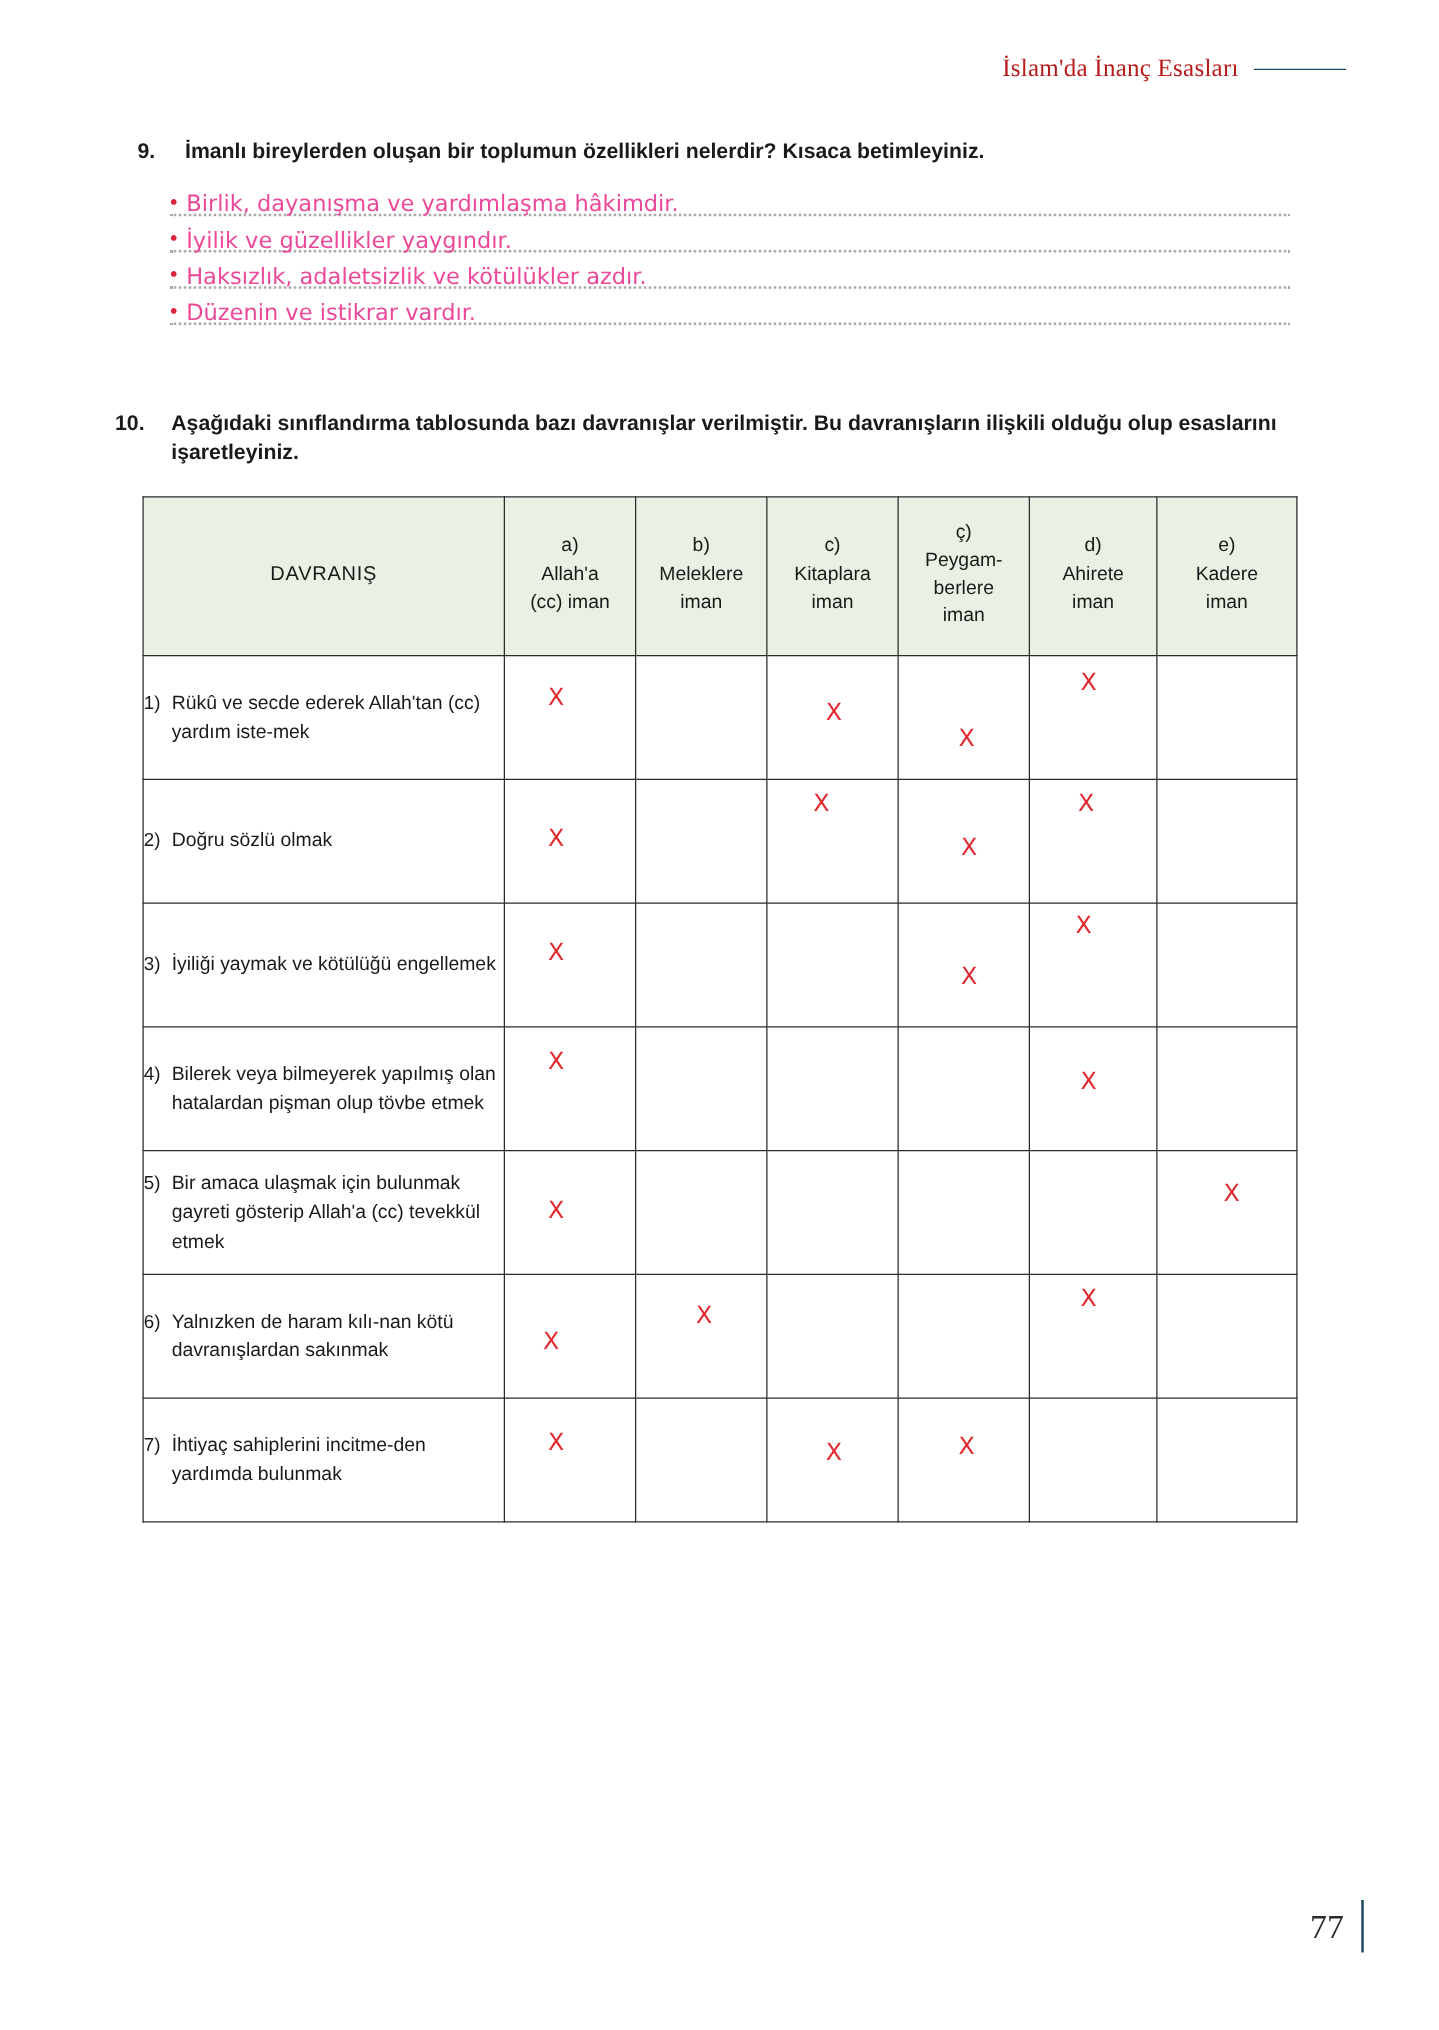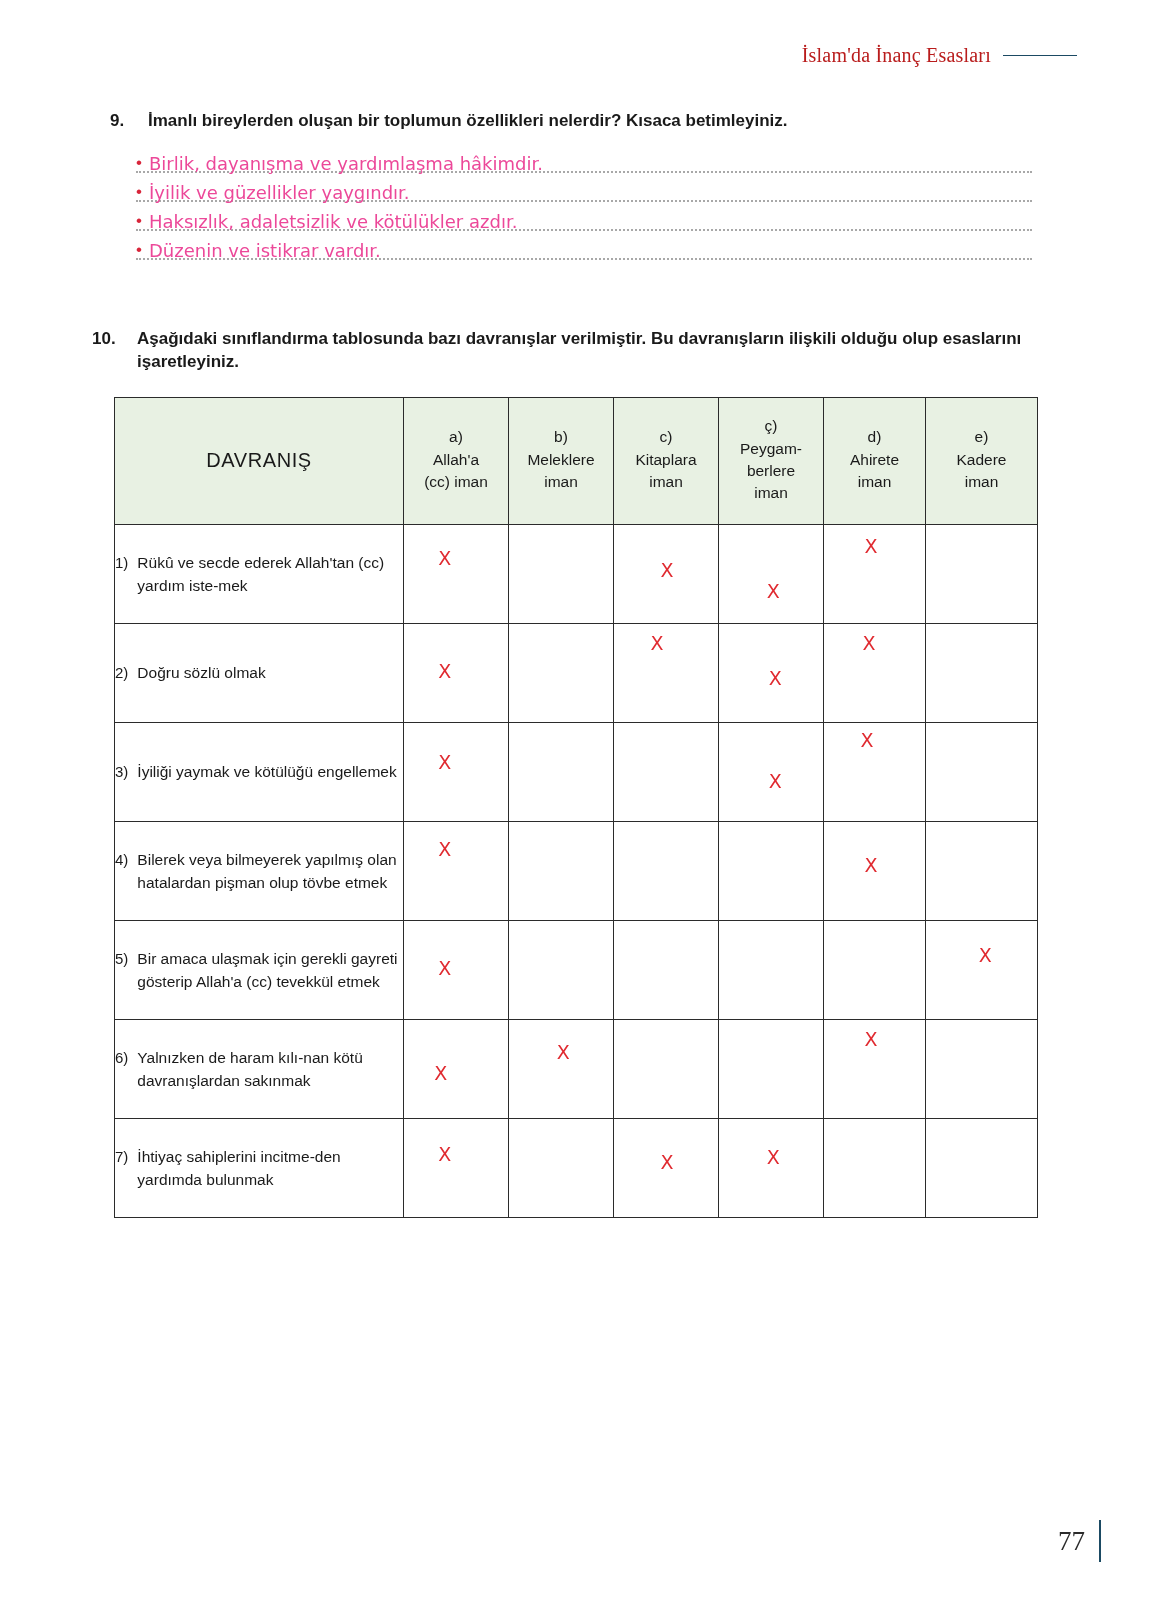--- a/index.html
+++ b/index.html
@@ -131,21 +131,21 @@
   }
   .class-table thead td {
     background: #e8f1e3;
     text-align: center;
     font-size: 15.5px;
     line-height: 1.45;
     padding: 10px 3px 12px;
     height: 104px;
   }
   .class-table thead td.head-behaviour {
-    font-size: 20px;
+    font-size: 16px;
     letter-spacing: 0.6px;
   }
   .col-behaviour { width: 289px; }
   .col-opt { width: 105px; }
   .col-opt-d { width: 102px; }
   .col-opt-e { width: 112px; }
 
   .class-table tbody td {
     height: 98px;
   }
@@ -176,21 +176,21 @@
     color: #e02a30;
     font-family: "DejaVu Sans", sans-serif;
     font-size: 19px;
     font-weight: normal;
     line-height: 1;
   }
 
   
   .page-footer {
     position: absolute;
-    right: 50px;
+    right: 60px;
     bottom: 62px;
     display: flex;
     align-items: center;
     gap: 14px;
     text-align: right;
   }
   .page-footer .pf-num {
     font-family: "Liberation Serif", serif;
     font-size: 27px;
     color: #2b2b2b;
@@ -370,21 +370,21 @@
         <td class="mark-cell"></td>
         <td class="mark-cell">
           <span class="mark" style="left: calc(38% + 2px); top: calc(16% + 18px);">X</span>
         </td>
         <td class="mark-cell"></td>
       </tr>
       <tr>
         <td class="cell-behaviour">
           <div class="beh-inner">
             <span class="beh-num">5)</span>
-            <span class="beh-text">Bir amaca ulaşmak için gerekli gayreti gösterip Allah'a (cc) tevekkül etmek</span>
+            <span class="beh-text">Bir amaca ulaşmak için bulunmak gayreti gösterip Allah'a (cc) tevekkül etmek</span>
           </div>
         </td>
         <td class="mark-cell">
           <span class="mark" style="left: calc(33% + 0px); top: calc(24% + 14px);">X</span>
         </td>
         <td class="mark-cell"></td>
         <td class="mark-cell"></td>
         <td class="mark-cell"></td>
         <td class="mark-cell"></td>
         <td class="mark-cell">

